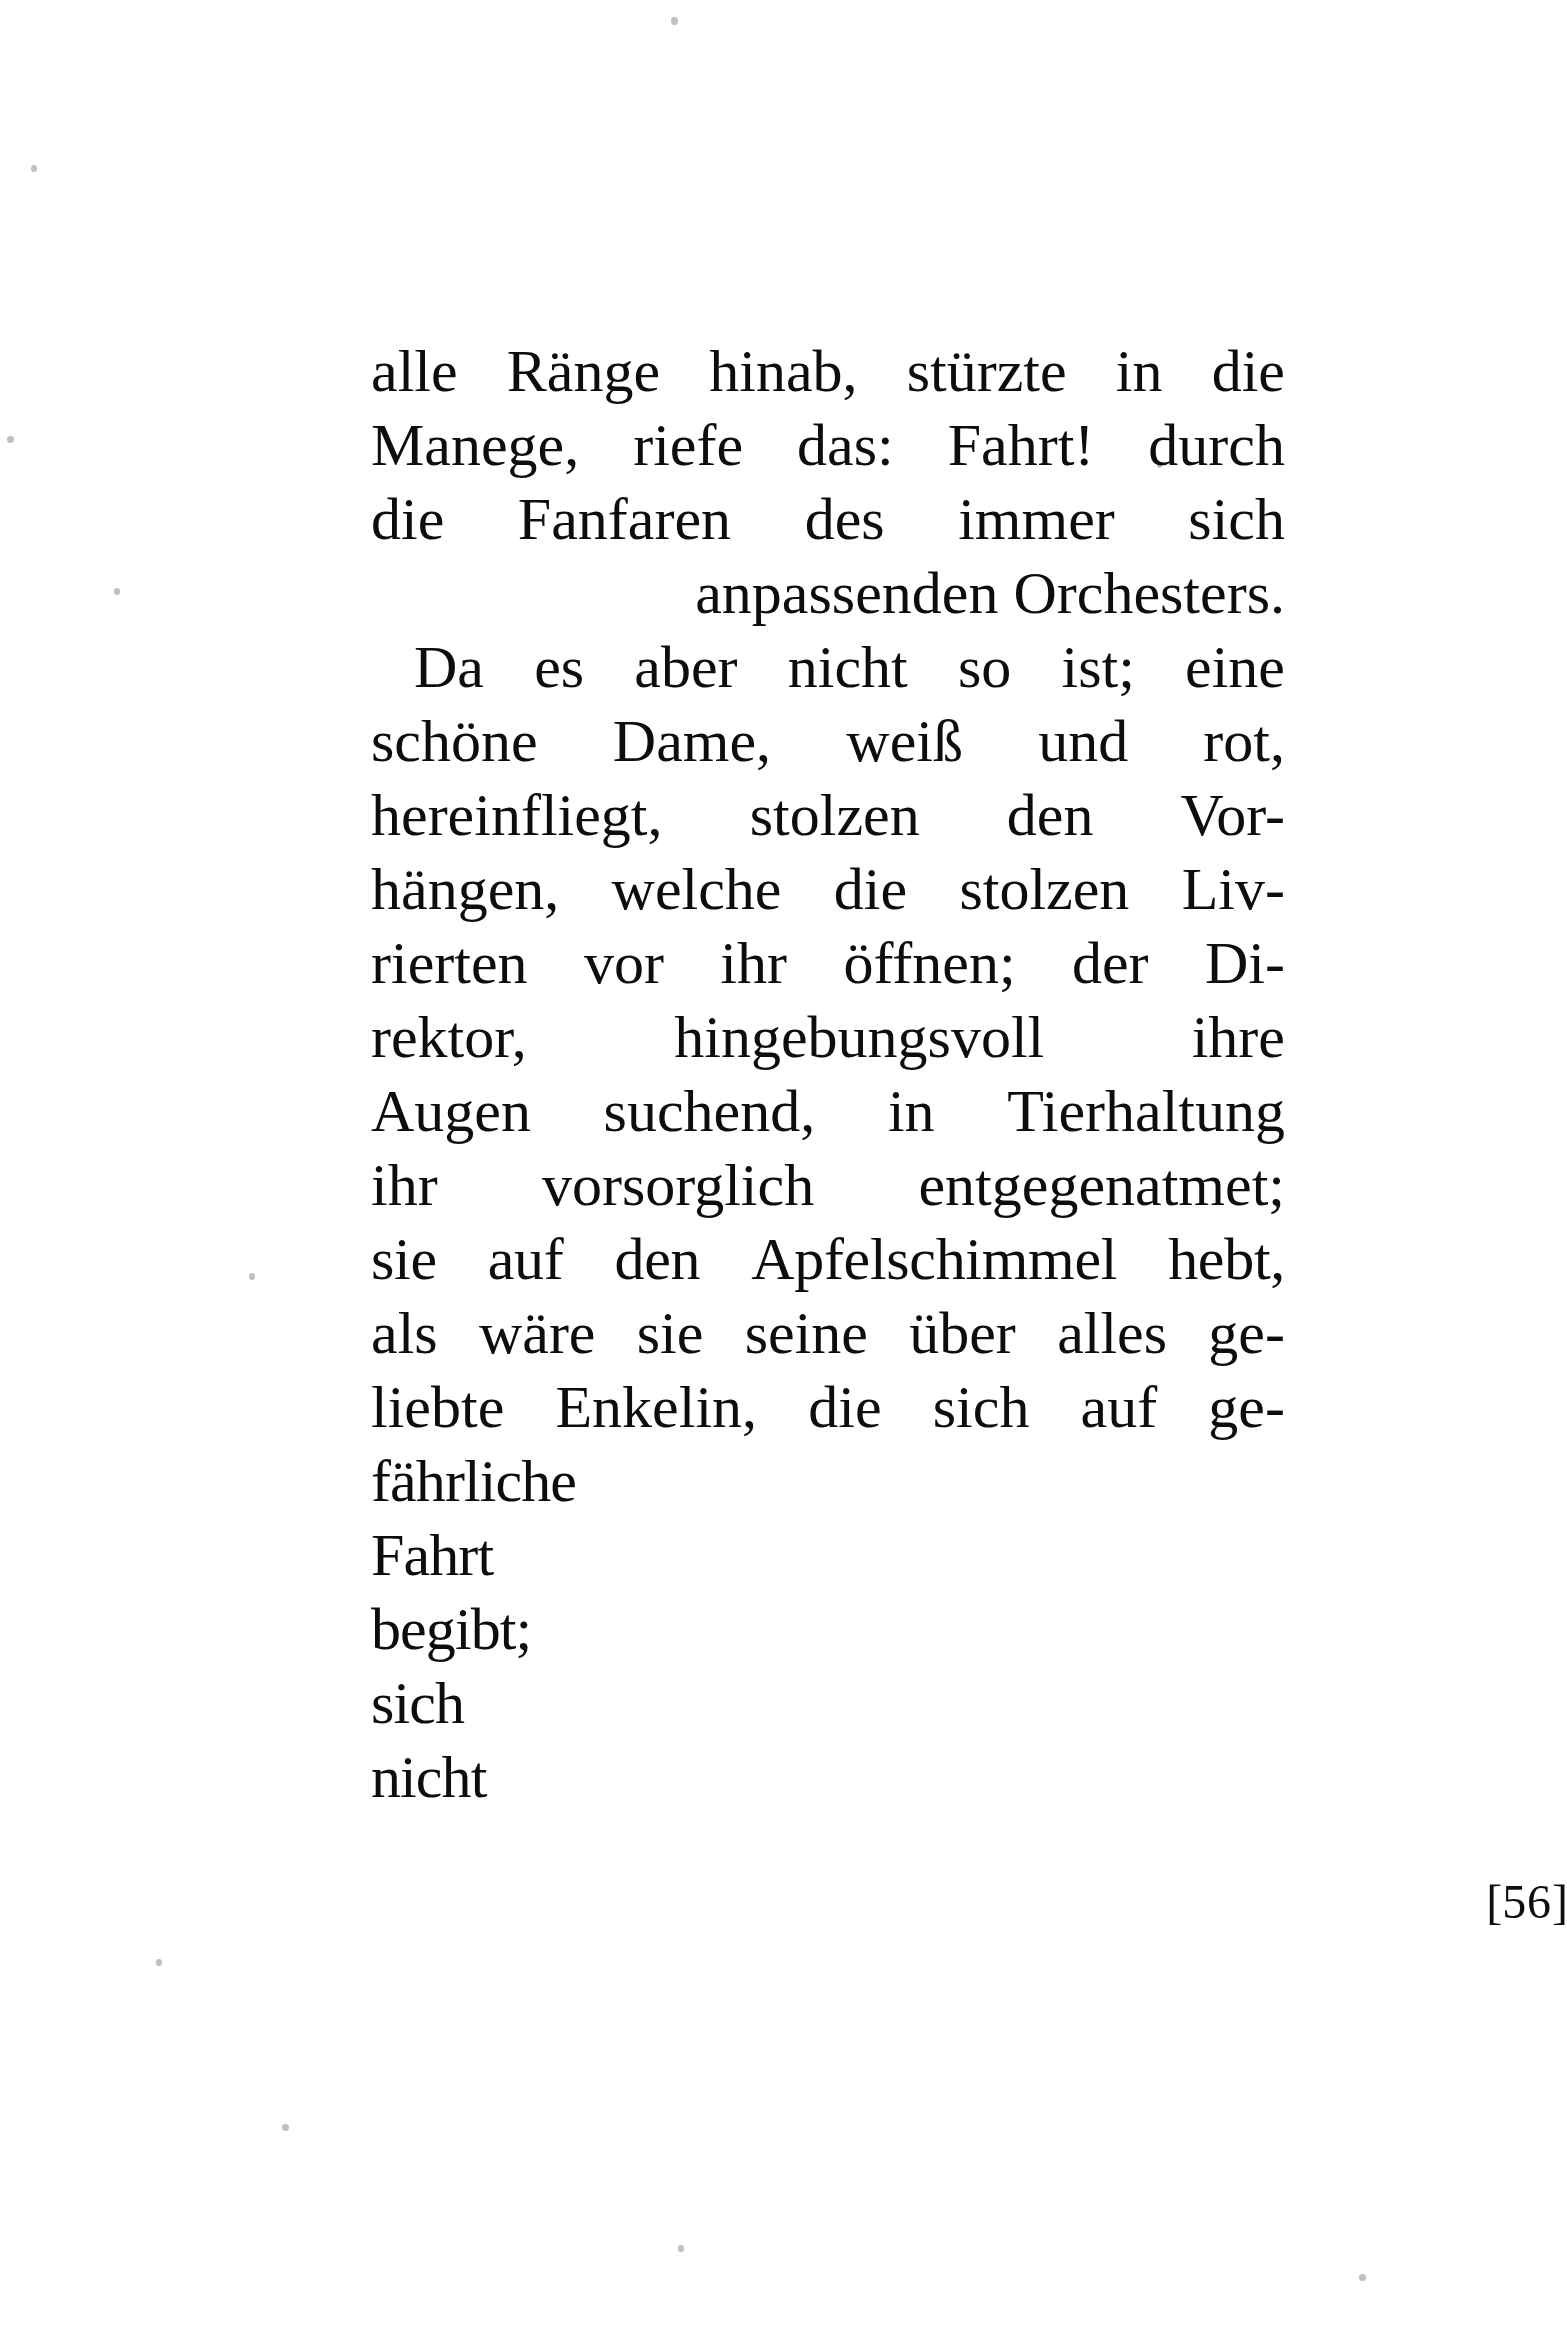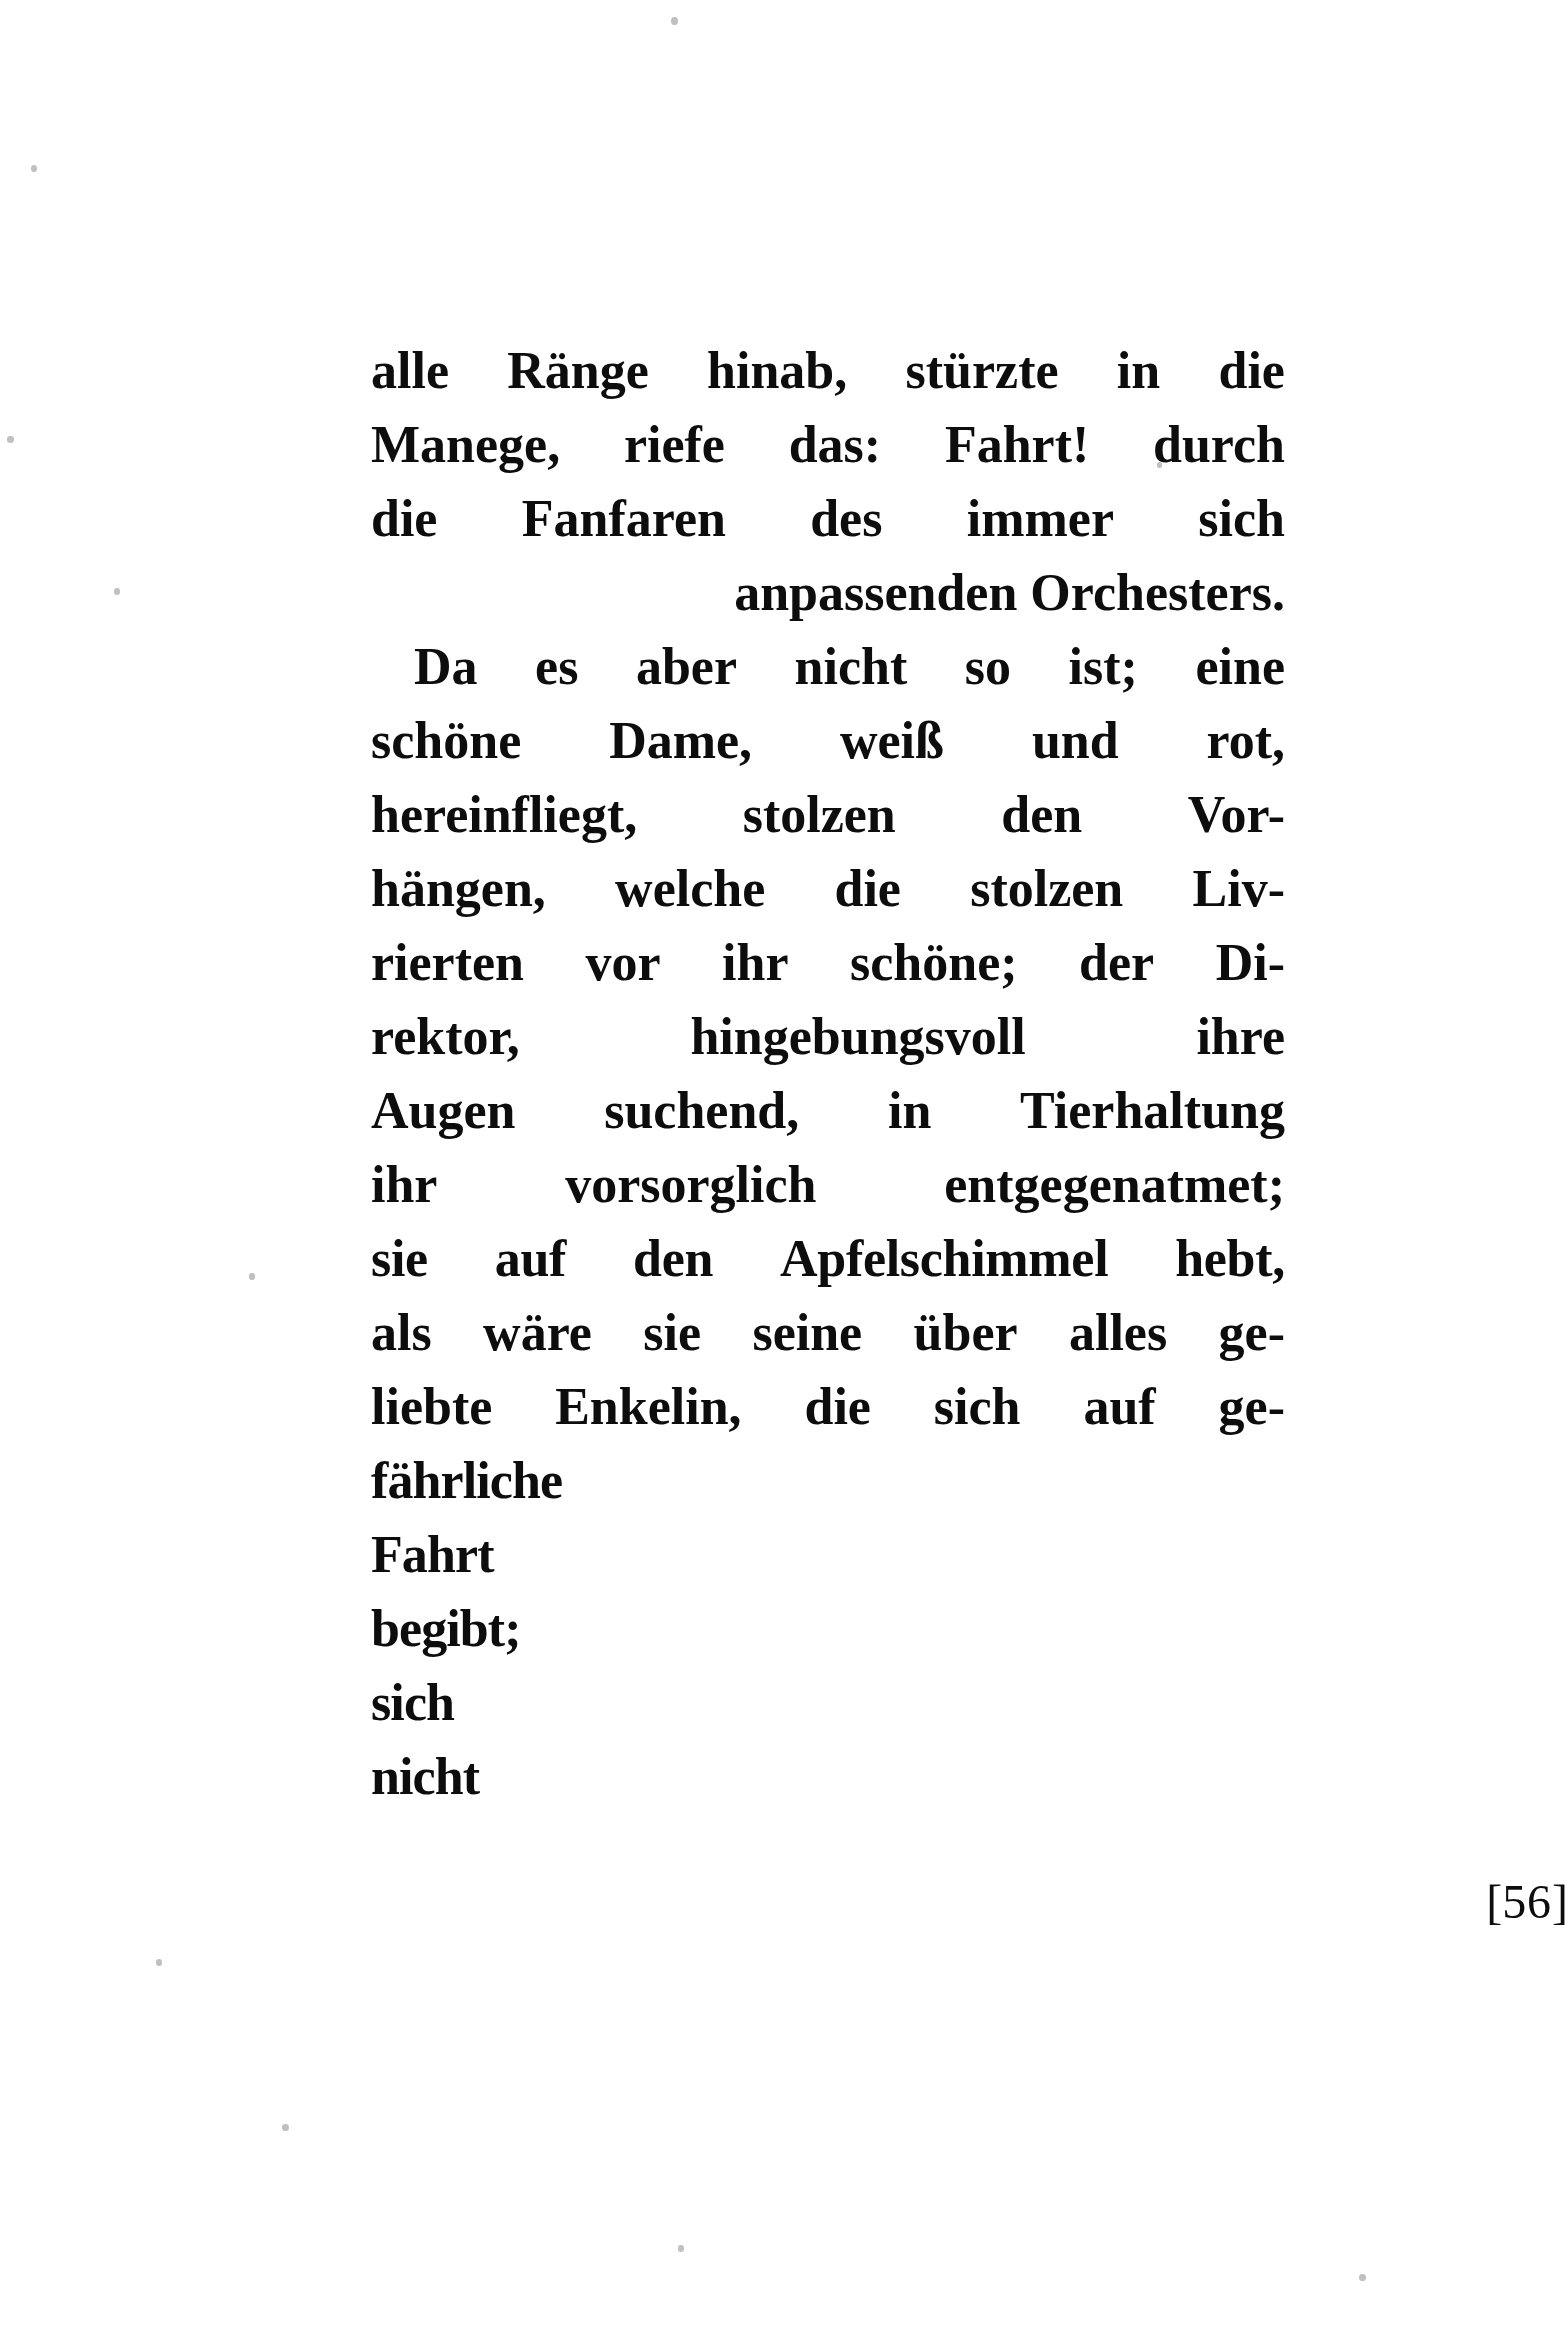--- a/index.html
+++ b/index.html
@@ -36,24 +36,23 @@
     position: absolute;
     left: 371px;
     top: 334px;
     width: 914px;
   }
 
   
   .jline {
     display: flex;
     justify-content: space-between;
-    font-size: 52px;
+    font-size: 60px;
     line-height: 74px;
     white-space: pre;
-    font-weight: bold;
   }
   .jline.last {
     justify-content: flex-end;
   }
   .jline .w {
     white-space: pre;
   }
   .jline.indent {
     padding-left: 43px;
   }
@@ -148,21 +147,21 @@
         <span class="w">hängen,</span>
         <span class="w">welche</span>
         <span class="w">die</span>
         <span class="w">stolzen</span>
         <span class="w">Liv-</span>
       </div>
       <div class="jline">
         <span class="w">rierten</span>
         <span class="w">vor</span>
         <span class="w">ihr</span>
-        <span class="w">schöne;</span>
+        <span class="w">öffnen;</span>
         <span class="w">der</span>
         <span class="w">Di-</span>
       </div>
       <div class="jline">
         <span class="w">rektor,</span>
         <span class="w">hingebungsvoll</span>
         <span class="w">ihre</span>
       </div>
       <div class="jline">
         <span class="w">Augen</span>

